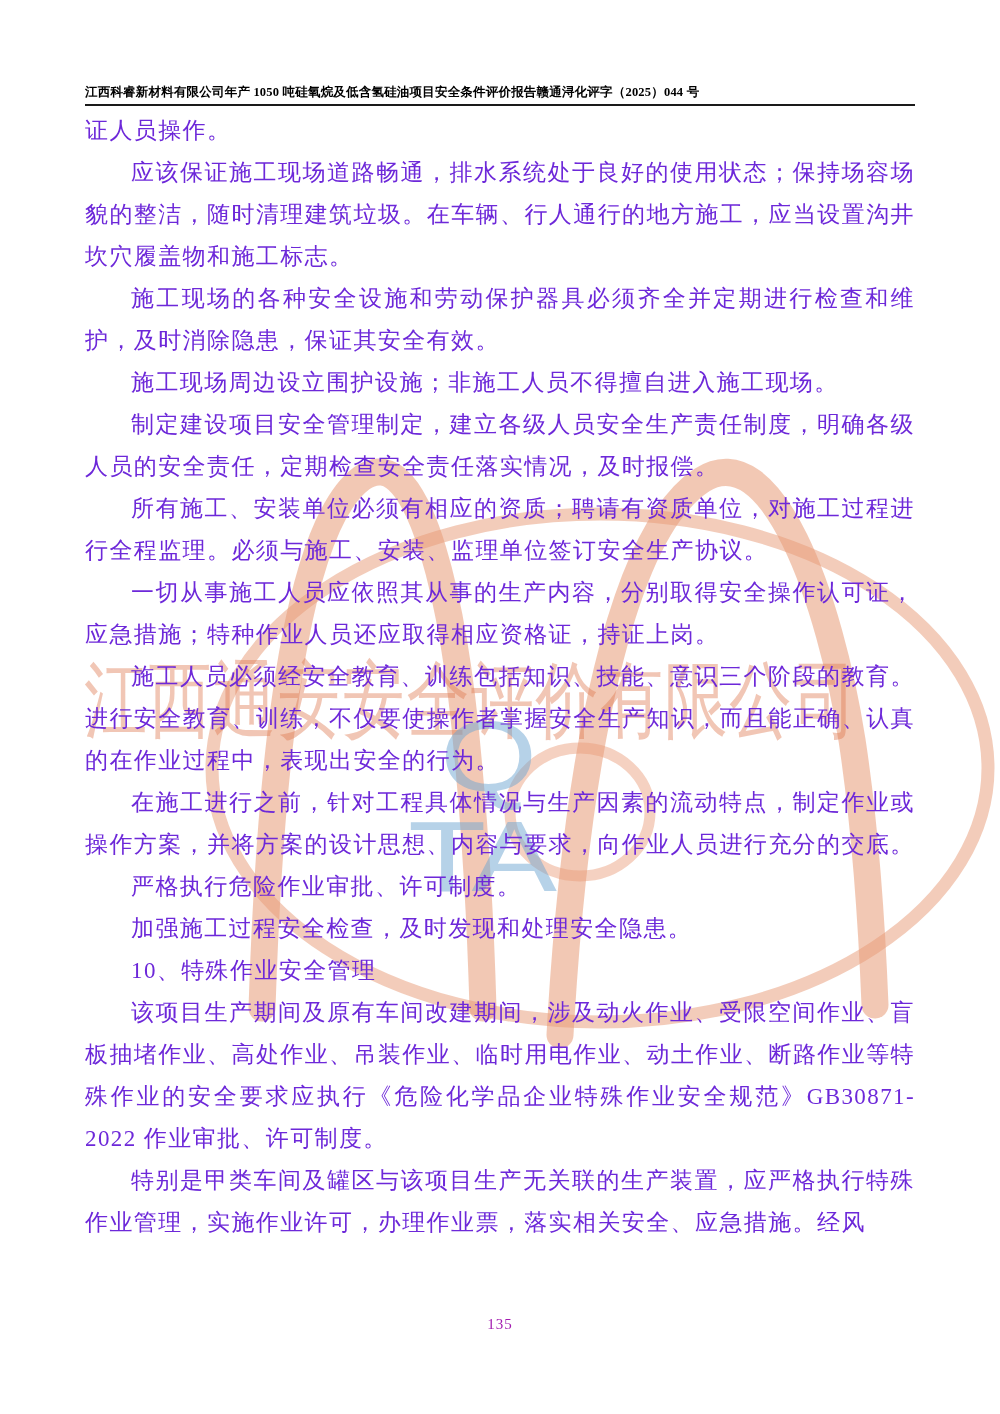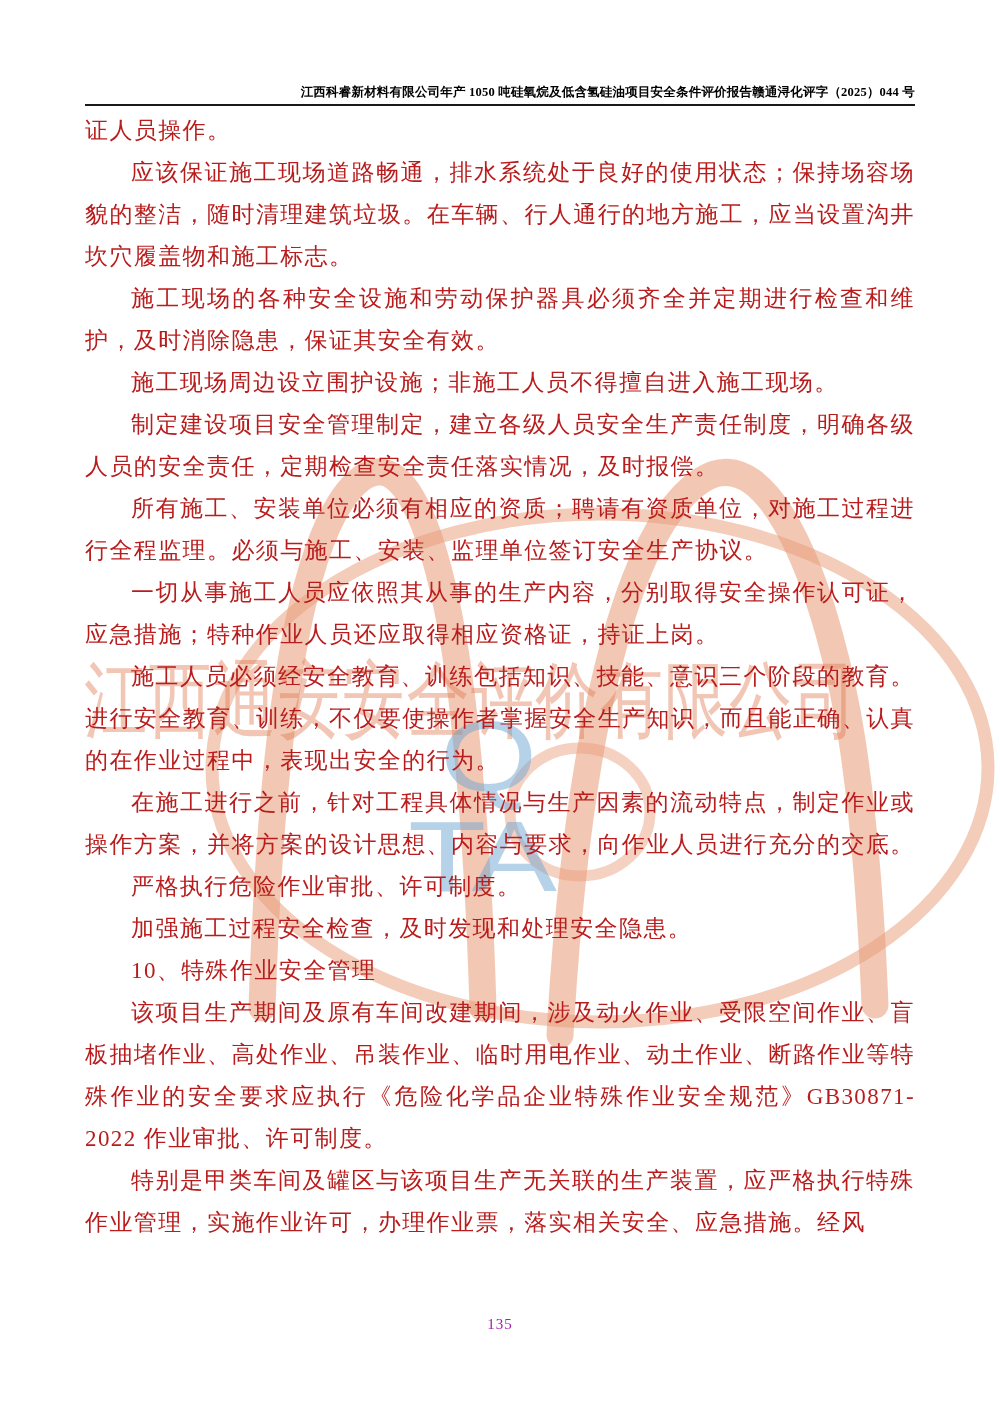--- a/index.html
+++ b/index.html
@@ -27,33 +27,33 @@
     font-family:"Liberation Sans",sans-serif;
     line-height:1;white-space:nowrap;
   }
   .wm-blue.q{left:440px;top:706px;font-size:100px;transform:scaleX(1.25);transform-origin:left top;}
   .wm-blue.ta{left:408px;top:806px;font-size:100px;letter-spacing:-4px;transform:scaleX(1.28);transform-origin:left top;}
   .wm-svg{position:absolute;left:0;top:0;}
   
   .content{position:absolute;inset:0;z-index:1;}
   .header{
     position:absolute;left:85px;right:85px;top:84px;
-    display:flex;justify-content:flex-end;align-items:flex-end;
+    display:flex;justify-content:flex-start;align-items:flex-end;
     font-size:12.5px;font-weight:bold;
     border-bottom:2px solid #1a1a1a;
     padding-bottom:3px;
     white-space:nowrap;
   }
   .header .left{letter-spacing:0.2px;}
   .header .right{letter-spacing:0.2px;}
   .body-text{
     position:absolute;left:85px;top:110px;width:830px;
     font-size:23px;line-height:42px;
     letter-spacing:1.4px;
-    color:#b91c1c;
+    color:#6d28d9;
     text-align:justify;
   }
   .body-text p{margin:0;padding:0;}
   .body-text p.indent{text-indent:2em;}
   .footer{
     position:absolute;left:0;right:0;top:1316px;
     text-align:center;font-size:15px;color:#a21caf;
     letter-spacing:1px;
   }
 </style>

